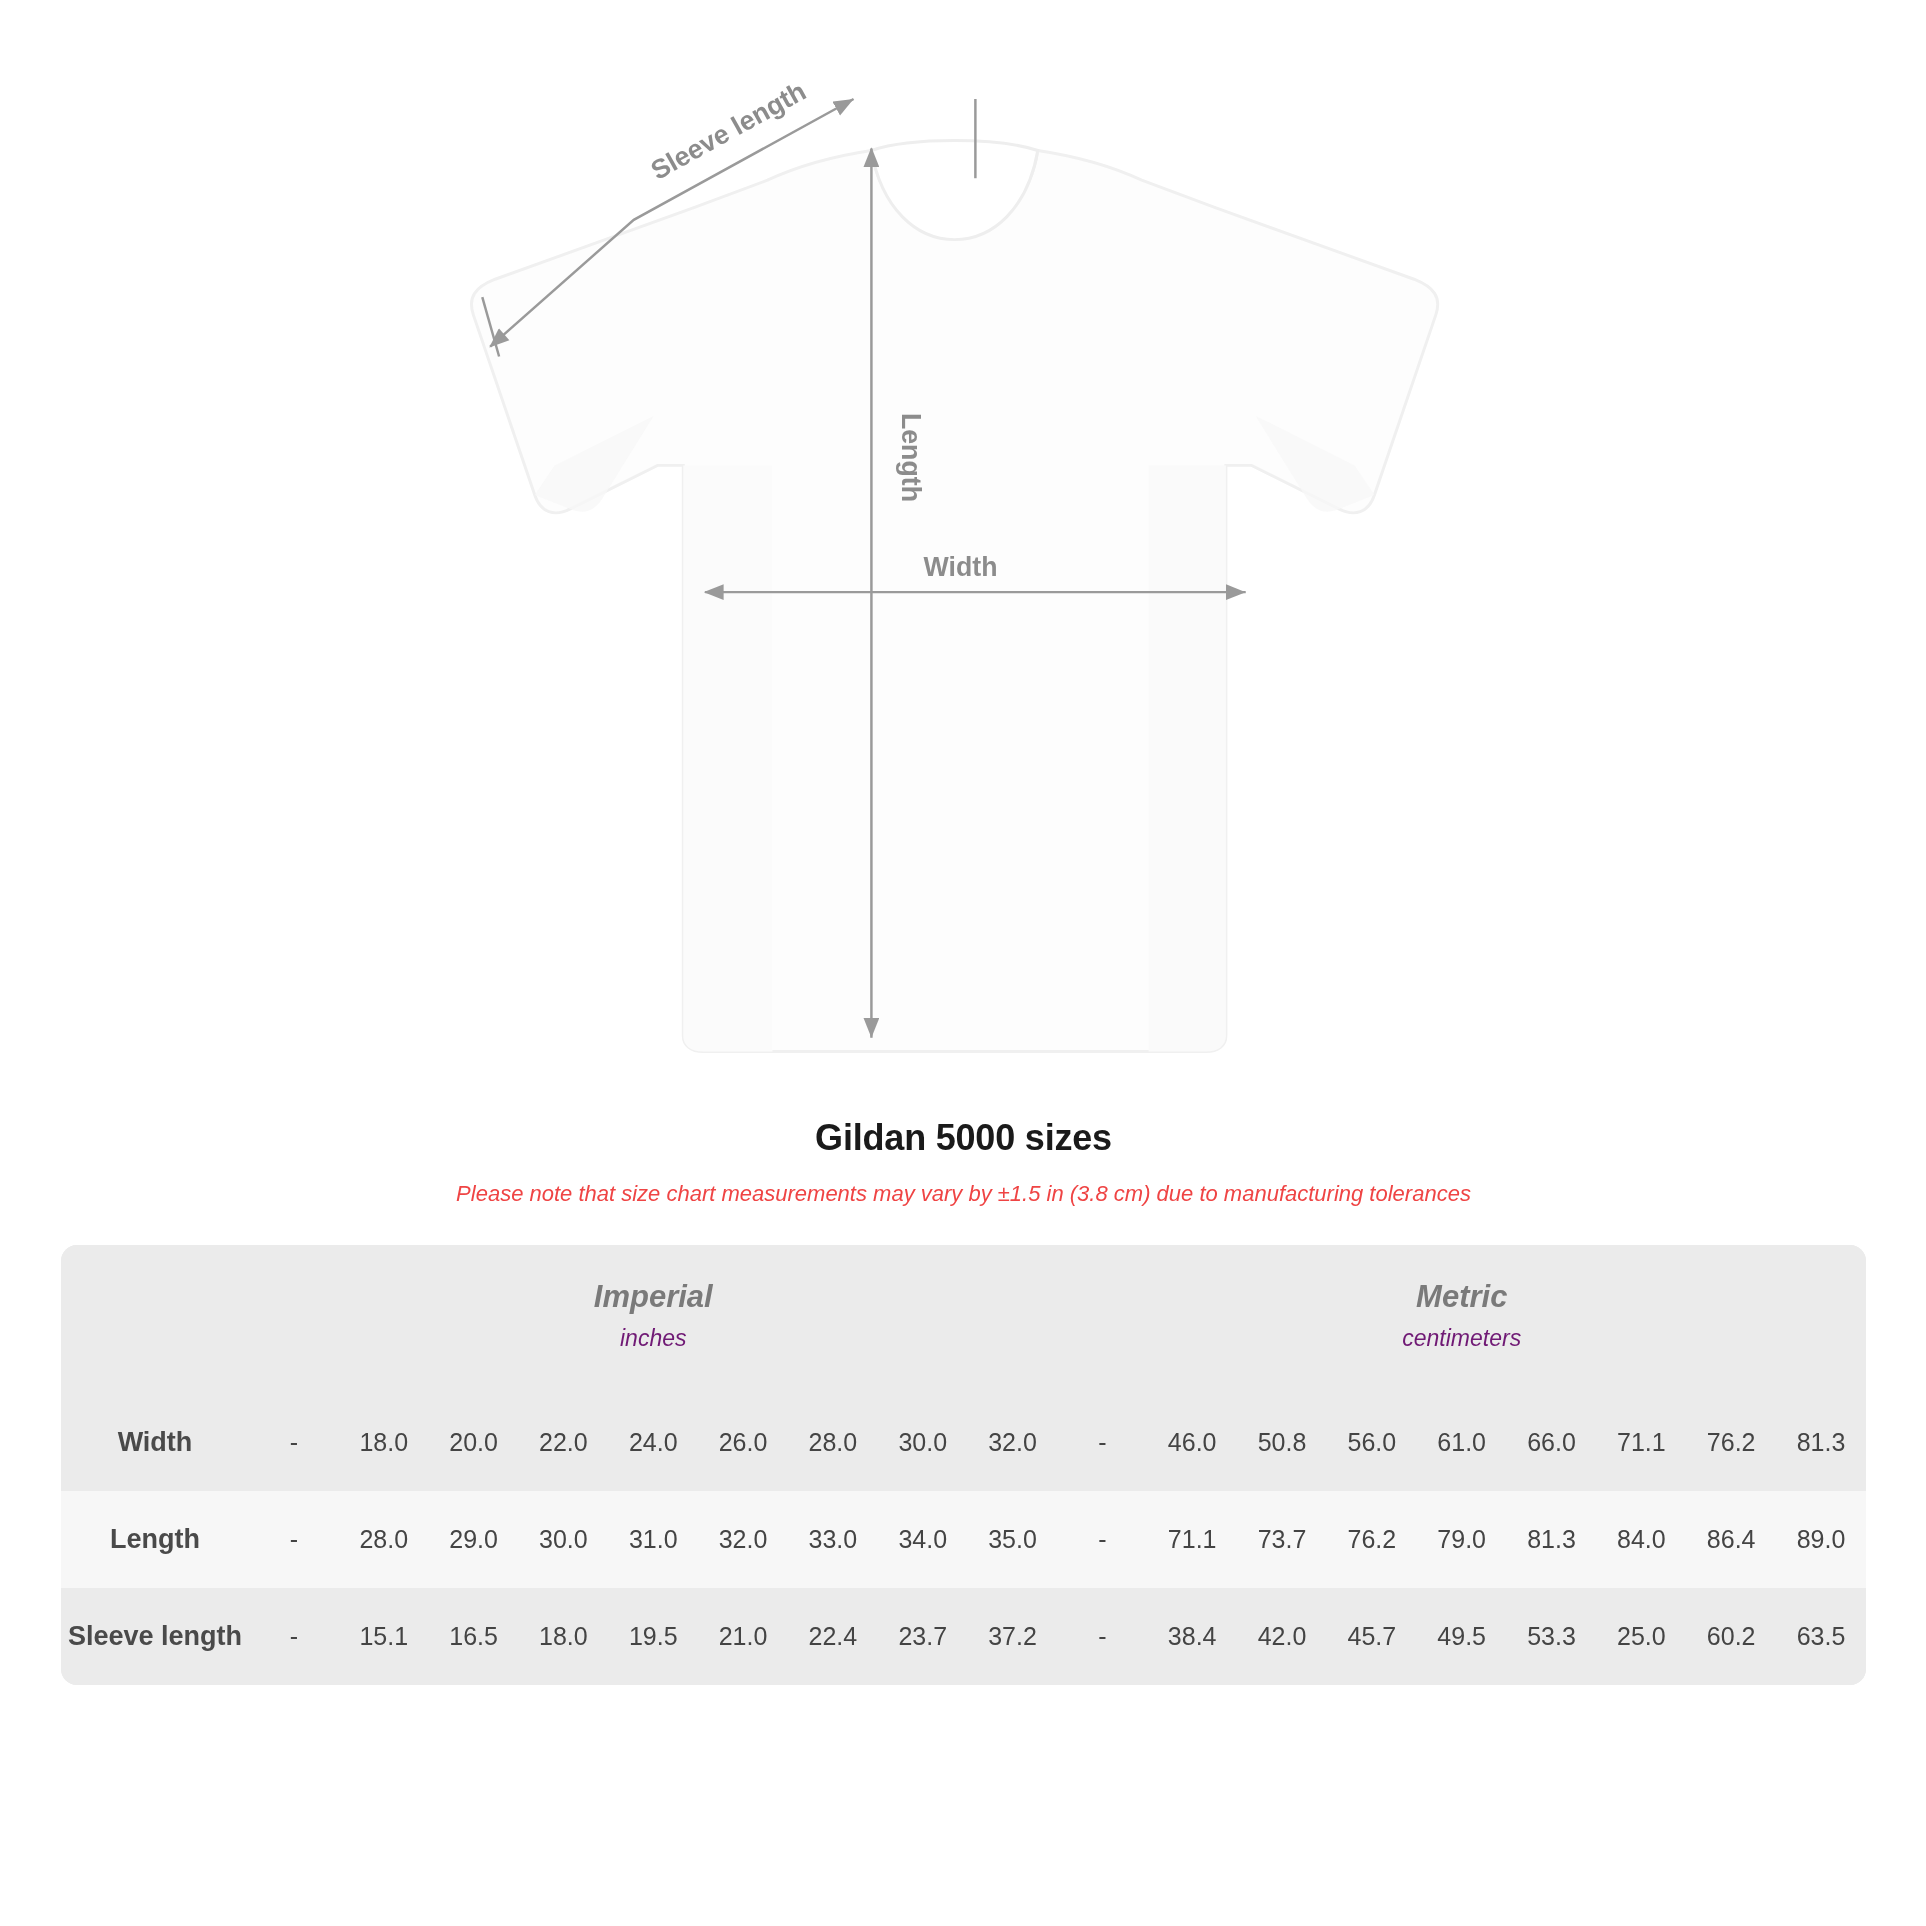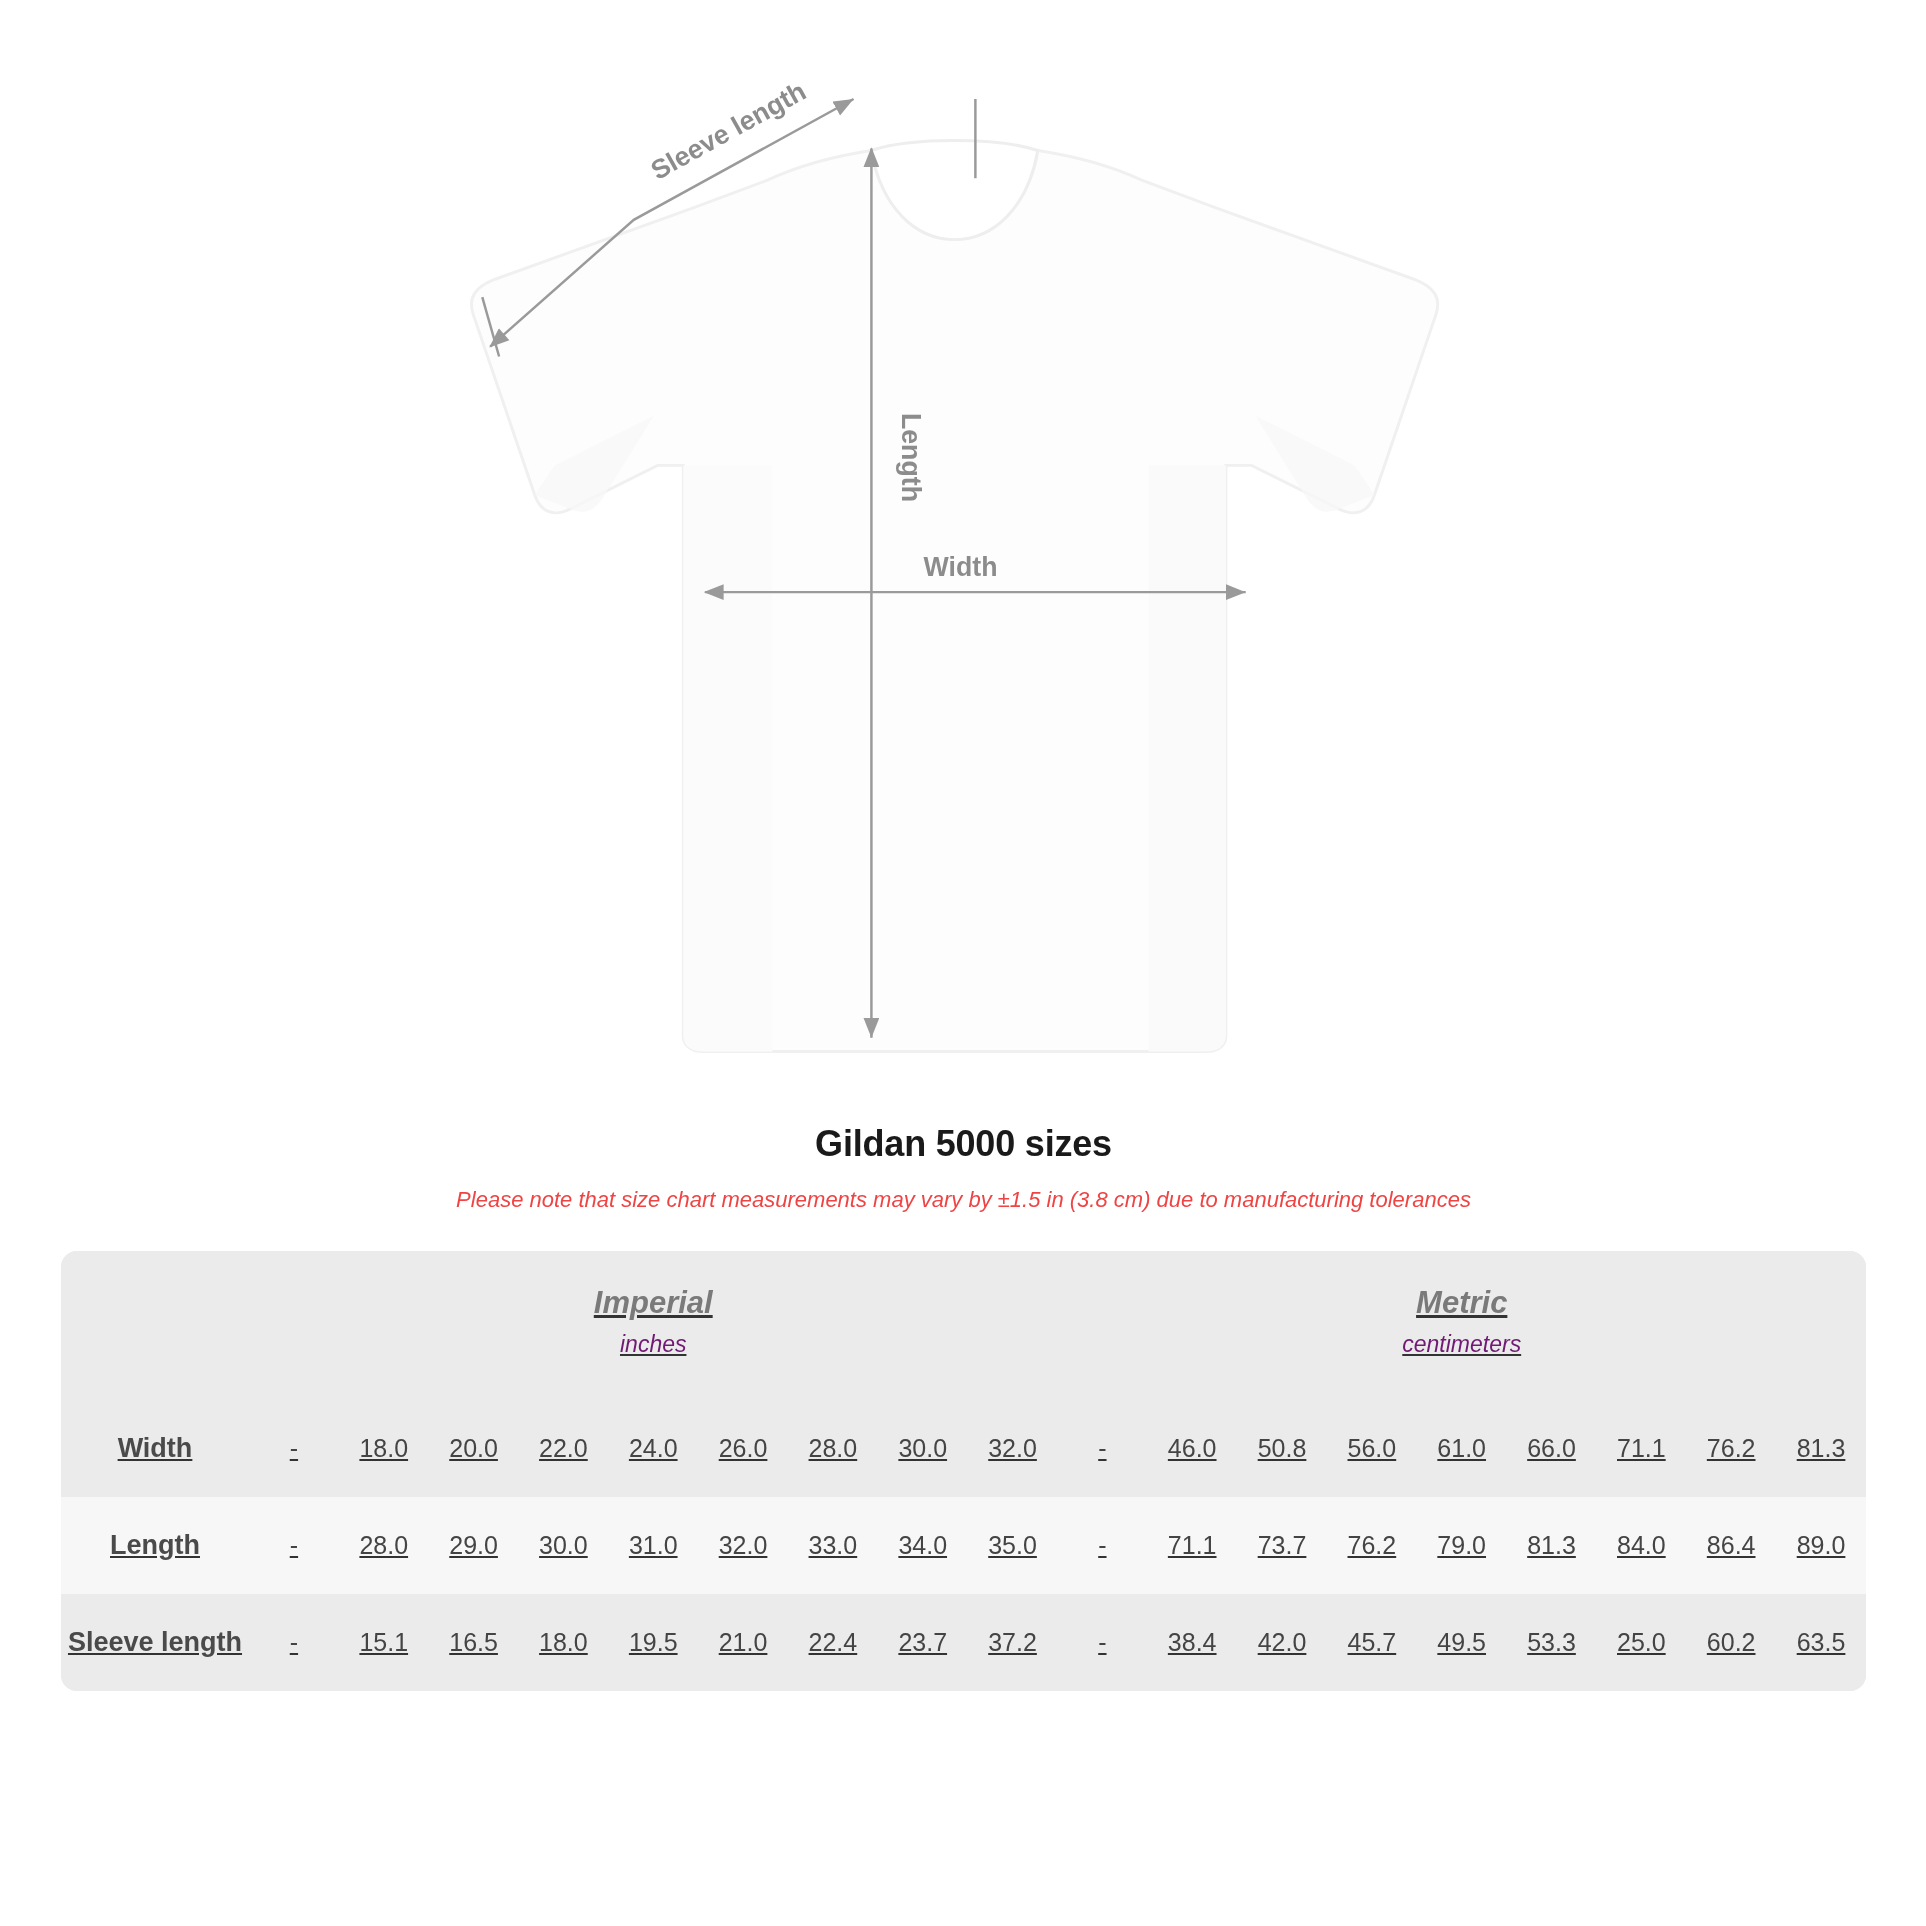--- a/index.html
+++ b/index.html
@@ -28,21 +28,21 @@
     width: 1927px;
     height: 1109px;
   }
   .illustration svg {
     display: block;
   }
 
   
   .title-block {
     text-align: center;
-    margin-top: 14px;
+    margin-top: 8px;
   }
   .chart-title {
     font-size: 36px;
     font-weight: bold;
     color: #1a1a1a;
     letter-spacing: -0.2px;
   }
   .chart-note {
     font-size: 22px;
     font-style: italic;
@@ -54,21 +54,20 @@
   .table-wrap {
     margin: 38px 61px 0 61px;
     border-radius: 16px;
     overflow: hidden;
     background: #ebebeb;
   }
   table.size-table {
     border-collapse: collapse;
     width: 100%;
     table-layout: fixed;
-    text-decoration: underline;
   }
   table.size-table td, table.size-table th {
     text-align: center;
     vertical-align: middle;
     font-size: 25px;
     color: #444444;
     padding: 0;
     border: none;
   }
   .unit-head td {

